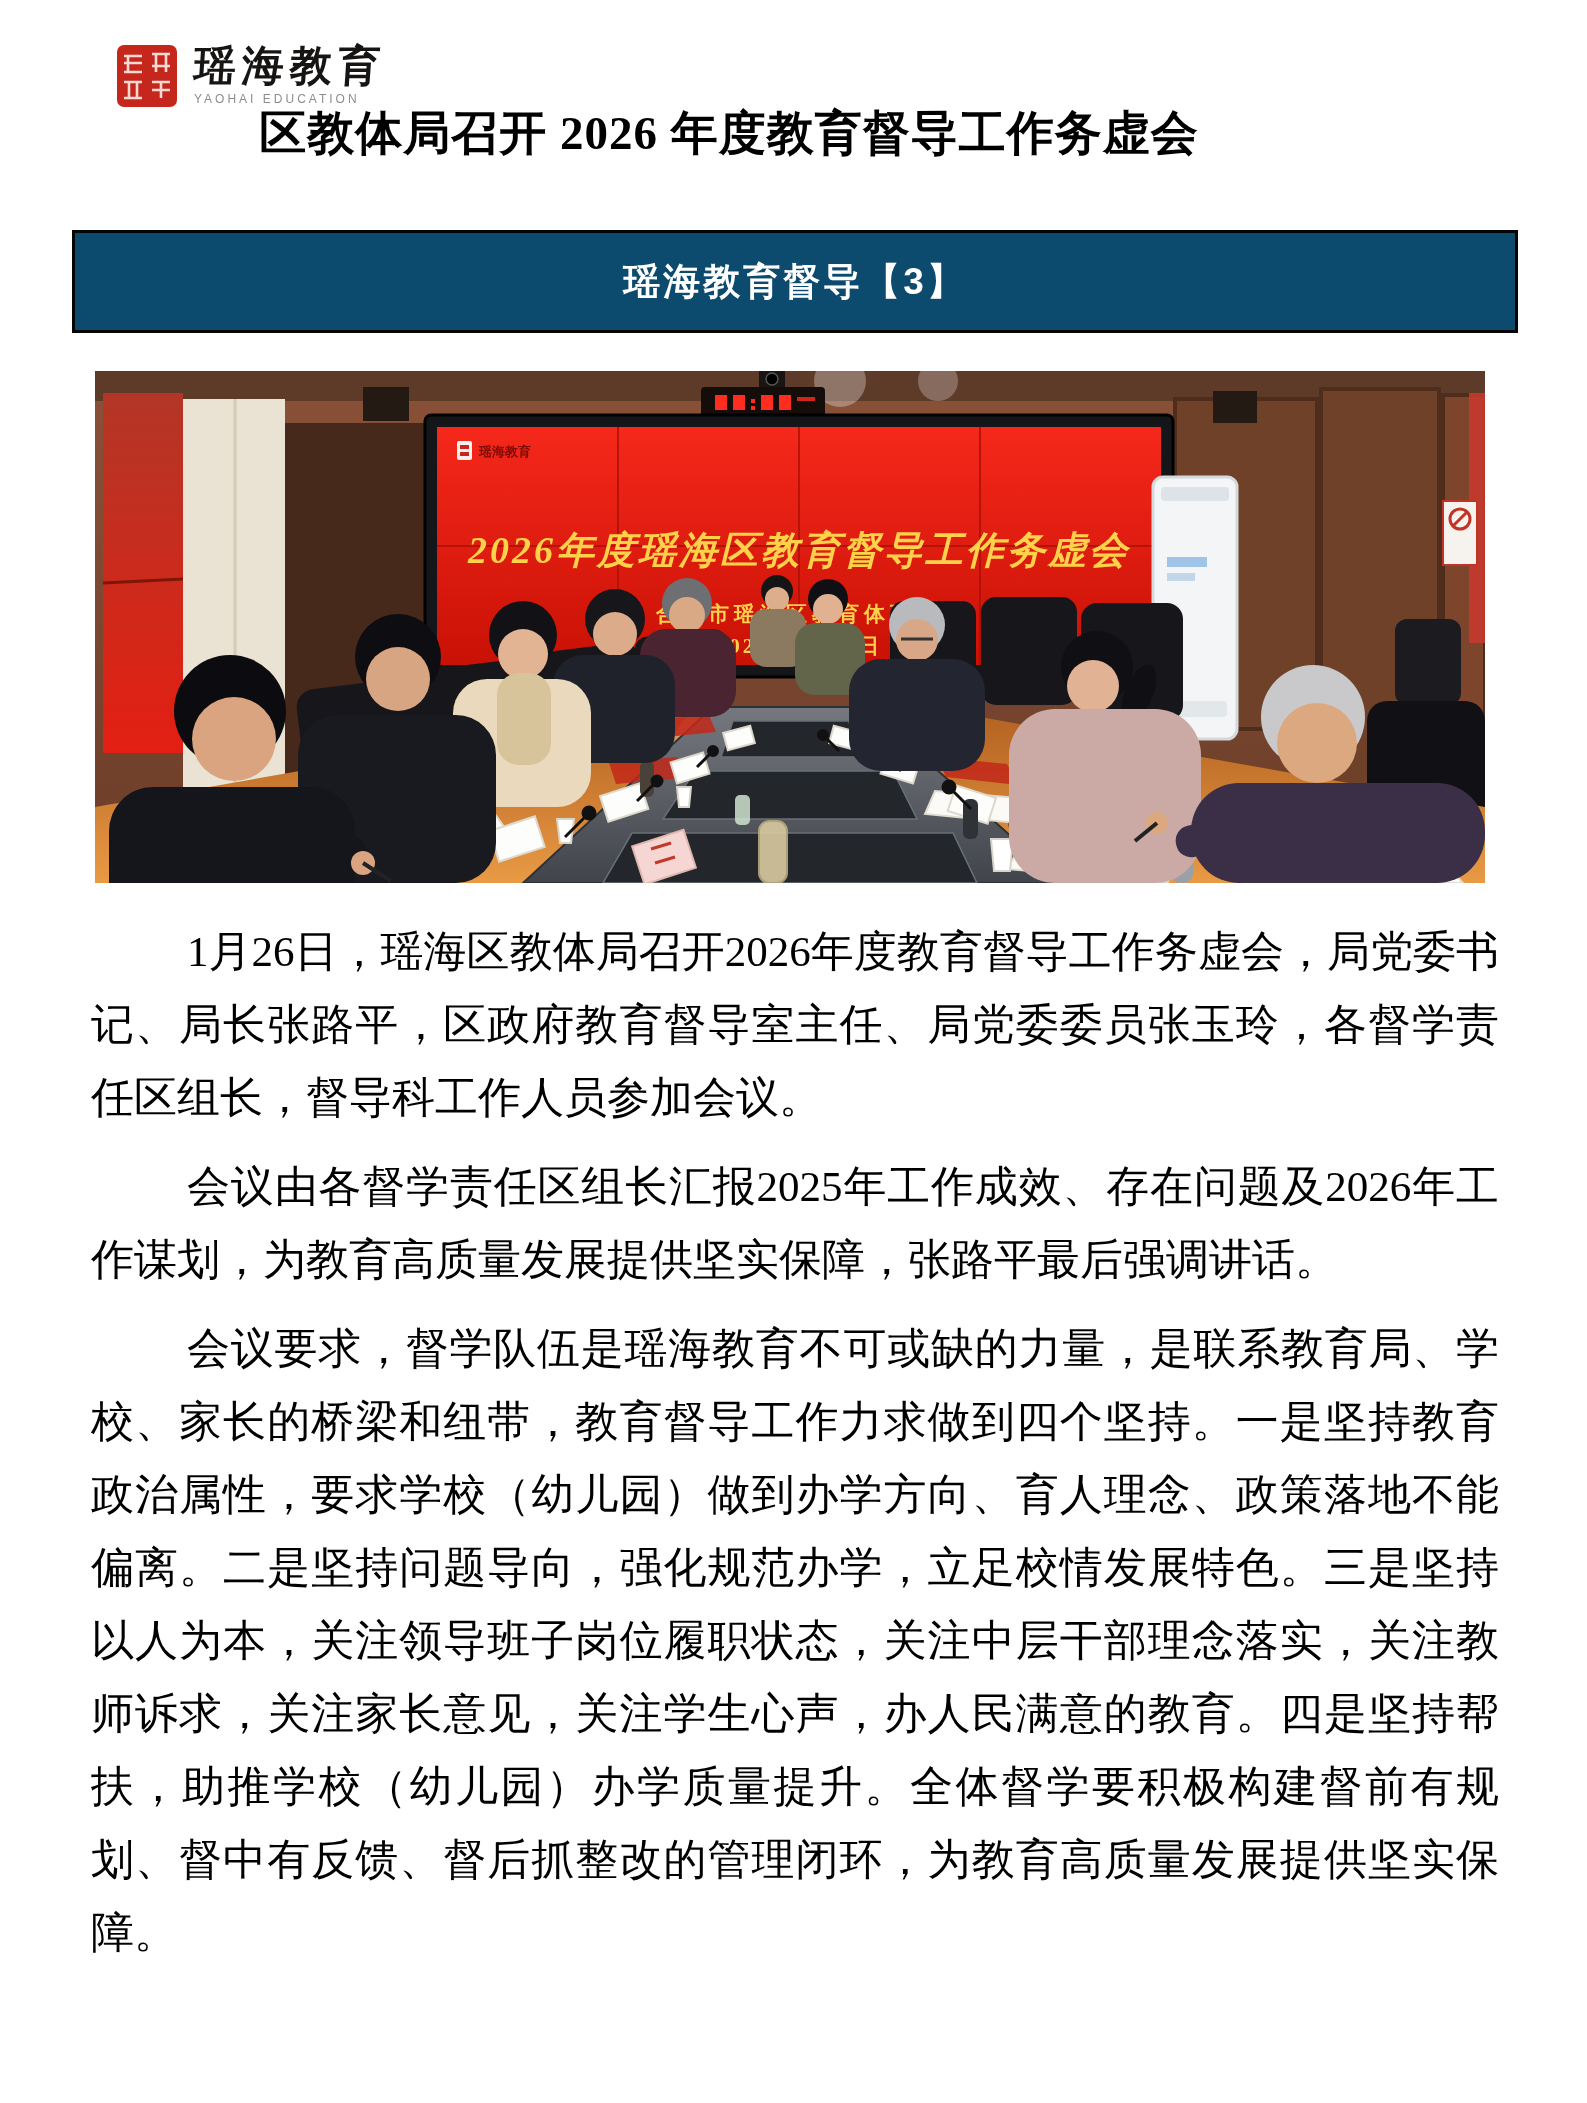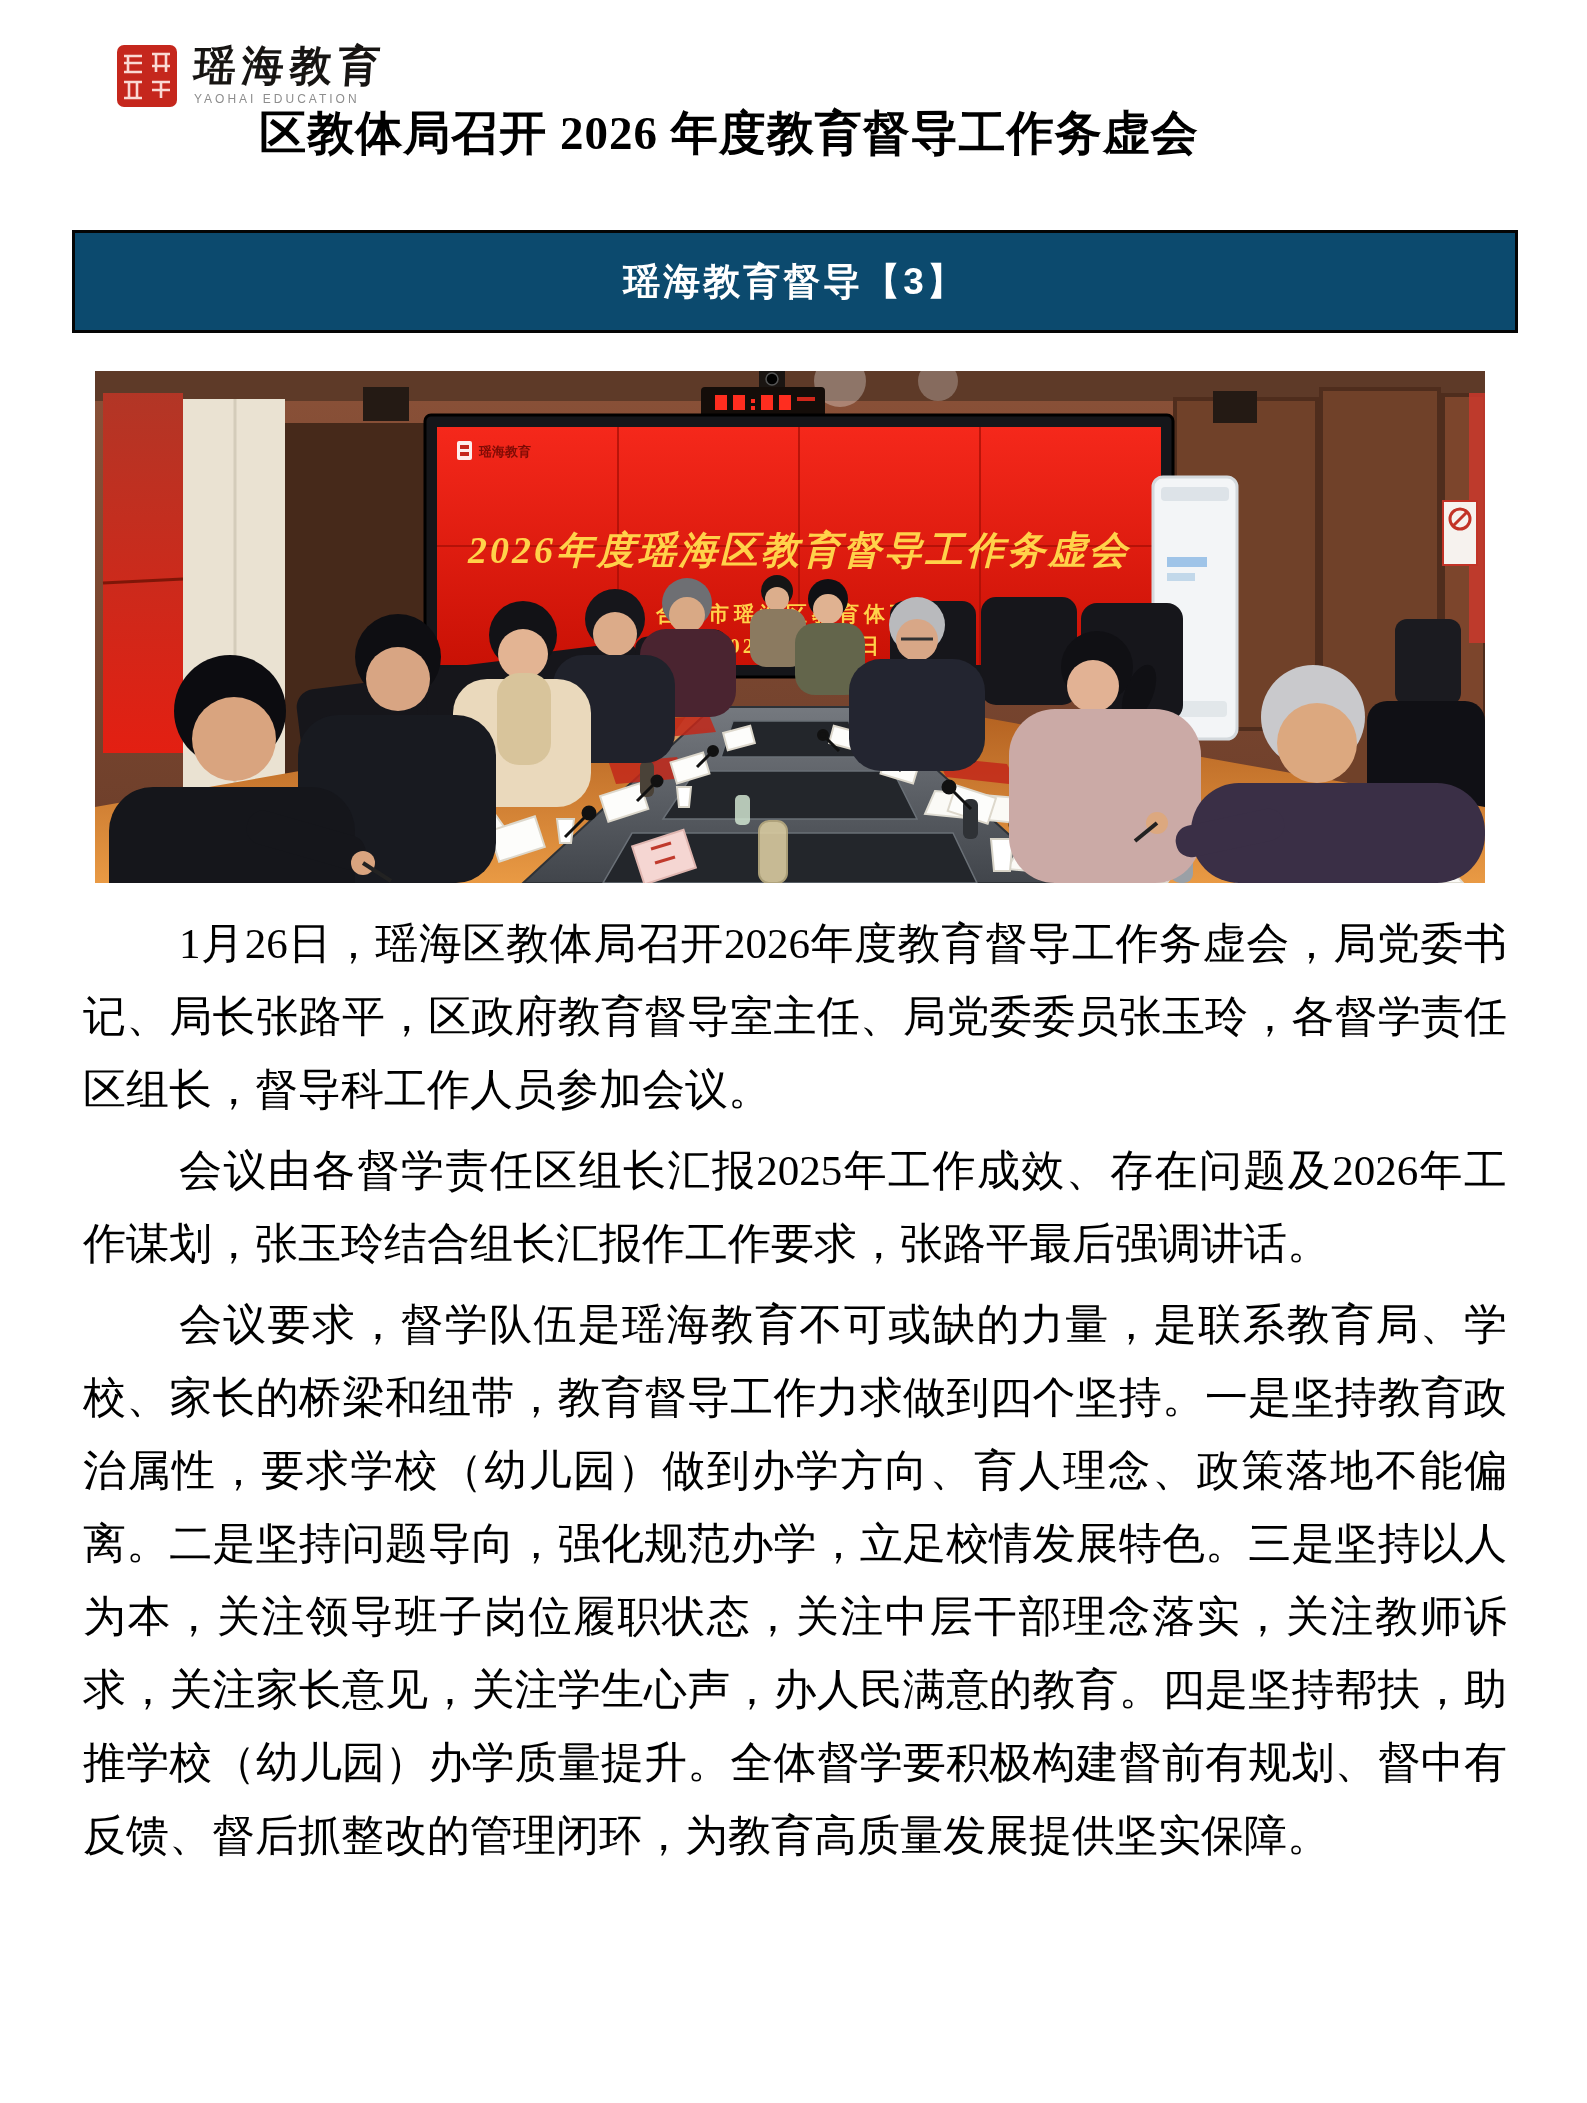--- a/index.html
+++ b/index.html
@@ -35,21 +35,21 @@
     font-family:"Liberation Sans","DejaVu Sans",sans-serif;
   }
   
   .photo{position:absolute;left:95px;top:371px;width:1390px;height:512px;margin:0;}
   .photo svg{display:block;width:1390px;height:512px;}
   
   .bodytext{
     position:absolute;left:75px;top:899px;width:1440px;
     font-size:43px;line-height:73px;text-align:justify;
   }
-  .bodytext p{margin:8px;text-indent:96px;}
+  .bodytext p{margin:16px;text-indent:96px;}
 </style>
 </head>
 <body>
 
 <div class="page">
 
   <header class="brand">
     <svg class="seal" viewBox="0 0 62 64" aria-hidden="true">
       <rect x="1" y="1" width="60" height="62" rx="7" fill="#c5271d"></rect>
       <g stroke="#ffe9e4" stroke-width="2.6" fill="none" opacity="0.92">
@@ -325,17 +325,17 @@
           <rect x="1080" y="446" width="110" height="32" rx="15" fill="#3a2f46" transform="rotate(-12 1135 462)"></rect>
           <circle cx="1062" cy="452" r="11" fill="#dca87f"></circle>
           <line x1="1062" y1="452" x2="1040" y2="470" stroke="#222" stroke-width="4"></line>
         </g>
       </g>
     </svg>
   </figure>
 
   <section class="bodytext">
     <p>1月26日，瑶海区教体局召开2026年度教育督导工作务虚会，局党委书记、局长张路平，区政府教育督导室主任、局党委委员张玉玲，各督学责任区组长，督导科工作人员参加会议。</p>
-    <p>会议由各督学责任区组长汇报2025年工作成效、存在问题及2026年工作谋划，张玉玲结合组长汇报作工作要求，张路平最后强调讲话。</p>
+    <p>会议由各督学责任区组长汇报2025年工作成效、存在问题及2026年工作谋划，为教育高质量发展提供坚实保障，张路平最后强调讲话。</p>
     <p>会议要求，督学队伍是瑶海教育不可或缺的力量，是联系教育局、学校、家长的桥梁和纽带，教育督导工作力求做到四个坚持。一是坚持教育政治属性，要求学校（幼儿园）做到办学方向、育人理念、政策落地不能偏离。二是坚持问题导向，强化规范办学，立足校情发展特色。三是坚持以人为本，关注领导班子岗位履职状态，关注中层干部理念落实，关注教师诉求，关注家长意见，关注学生心声，办人民满意的教育。四是坚持帮扶，助推学校（幼儿园）办学质量提升。全体督学要积极构建督前有规划、督中有反馈、督后抓整改的管理闭环，为教育高质量发展提供坚实保障。</p>
   </section>
 
 </div>
 
 </body></html>

